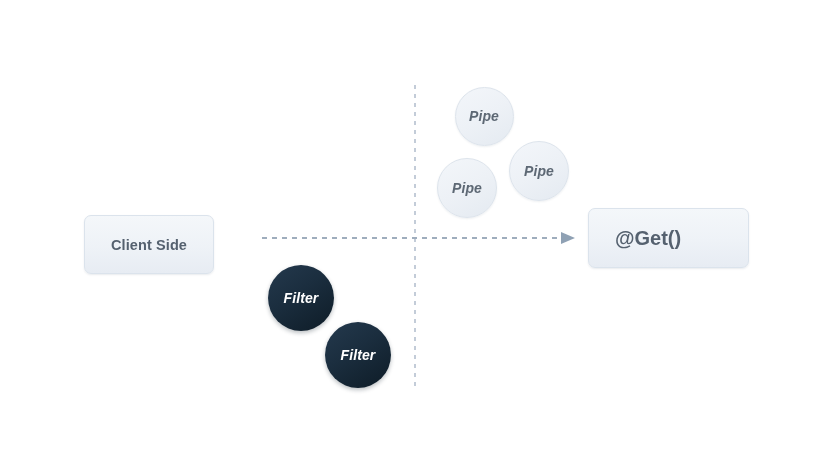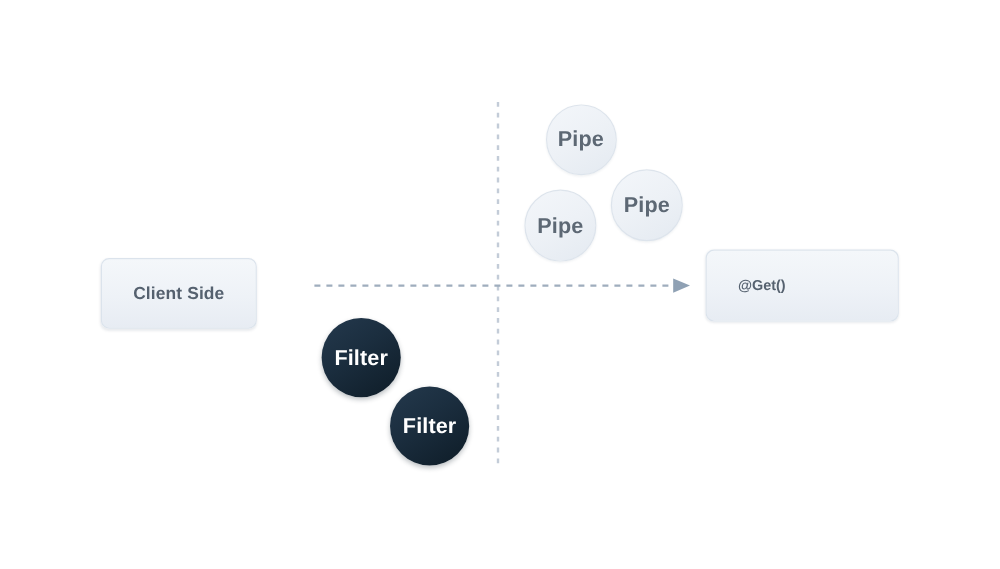--- a/index.html
+++ b/index.html
@@ -54,40 +54,41 @@
     height: 60px;
     justify-content: flex-start;
     padding-left: 26px;
   }
   #handler-box .box-lines {
     display: flex;
     flex-direction: column;
     line-height: 1.23;
   }
   #handler-box .box-line {
-    font-size: 12px;
+    font-size: 20px;
     font-weight: 700;
     color: #55616f;
     white-space: nowrap;
   }
 
   
   .circle {
     position: absolute;
     box-sizing: border-box;
     border-radius: 50%;
     display: flex;
     align-items: center;
     justify-content: center;
   }
   .circle .circle-label {
-    font-size: 18px;
+    font-size: 14px;
     font-weight: 700;
     letter-spacing: 0.1px;
     pointer-events: none;
+    font-style: italic;
   }
 
   .circle.pipe {
     background: linear-gradient(150deg, #f3f6fa 0%, #edf1f6 50%, #e4eaf1 100%);
     border: 1px solid #dde4ec;
     box-shadow: 0 1px 2px rgba(40, 60, 90, 0.08);
   }
   .circle.pipe .circle-label {
     color: #5d6874;
   }

